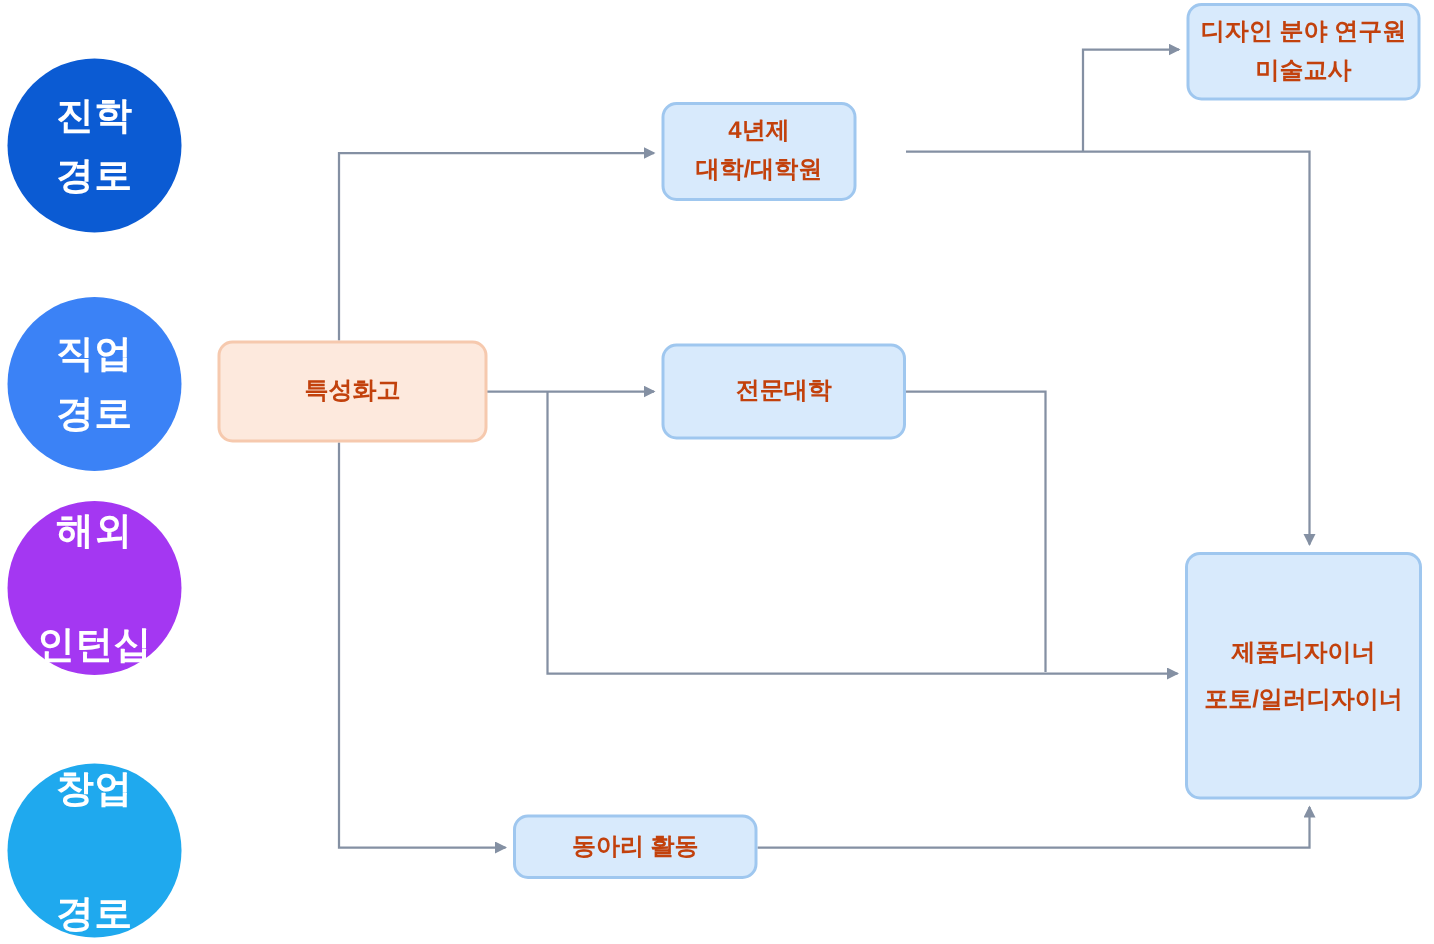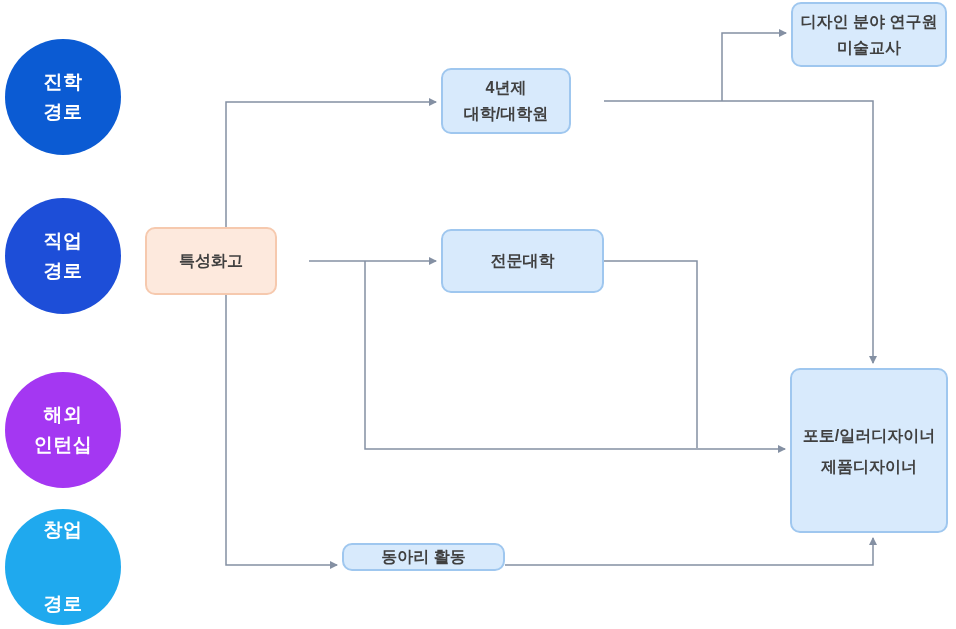--- a/index.html
+++ b/index.html
@@ -7,44 +7,44 @@
   body {
     font-family: "Liberation Sans", "DejaVu Sans", sans-serif;
     width: 956px; height: 629px; position: relative; overflow: hidden;
   }
   .canvas { position: absolute; left: 0; top: 0; width: 956px; height: 629px; }
 
   
   .path-circle {
     position: absolute; width: 116px; height: 116px; border-radius: 50%;
     display: flex; flex-direction: column; align-items: center; justify-content: center;
-    color: #ffffff; font-weight: bold; font-size: 19px; line-height: 1.6;
+    color: #ffffff; font-weight: bold; font-size: 25px; line-height: 1.6;
     text-align: center; letter-spacing: 0.5px;
   }
   .circle-1 { left: 5px;  top: 39px;  }
   .circle-2 { left: 5px;  top: 198px; }
-  .circle-3 { left: 5px;  top: 372px; }
+  .circle-3 { left: 5px;  top: 334px; justify-content: space-between; }
   .circle-4 { left: 5px;  top: 509px; gap: 43px; }
 
   
   .node {
     position: absolute; border-radius: 10px; border: 2px solid;
     display: flex; flex-direction: column; align-items: center; justify-content: center;
-    font-size: 16px; font-weight: bold; color: #404040; text-align: center;
+    font-size: 16px; font-weight: bold; color: #c2410c; text-align: center;
     line-height: 1.6;
   }
   .node-blue   { background: #d8eafc; border-color: #9fc7ef; }
   .node-orange { background: #fde9dd; border-color: #f6c9ae; }
 
-  .node-school     { left: 145px; top: 227px; width: 132px; height: 68px; justify-content: center; }
+  .node-school     { left: 145px; top: 227px; width: 180px; height: 68px; justify-content: center; }
   .node-university { left: 441px; top: 68px;  width: 130px; height: 66px; }
   .node-college    { left: 441px; top: 229px; width: 163px; height: 64px; justify-content: center; }
   .node-researcher { left: 791px; top: 2px;   width: 156px; height: 65px; }
   .node-careers    { left: 790px; top: 368px; width: 158px; height: 165px; line-height: 31px; }
-  .node-club       { left: 342px; top: 543px; width: 163px; height: 28px; }
+  .node-club       { left: 342px; top: 543px; width: 163px; height: 43px; }
 
   svg.connectors { position: absolute; left: 0; top: 0; pointer-events: none; }
 </style>
 </head>
 <body>
 
 <div class="canvas">
 
   <svg class="connectors" width="956" height="629" viewBox="0 0 956 629">
     <defs>
@@ -61,21 +61,21 @@
       <path d="M722,101 L722,33 L786,33" marker-end="url(#arrow)"></path>
       <path d="M226,295 L226,565 L337,565" marker-end="url(#arrow)"></path>
       <path d="M505,565 L873,565 L873,538" marker-end="url(#arrow)"></path>
     </g>
   </svg>
 
   <div class="path-circle circle-1" style="background: rgb(11, 91, 211);">
     <span>진학</span>
     <span>경로</span>
   </div>
-  <div class="path-circle circle-2" style="background: #1d4ed8;">
+  <div class="path-circle circle-2" style="background: #3b82f6;">
     <span>직업</span>
     <span>경로</span>
   </div>
   <div class="path-circle circle-3" style="background: rgb(164, 55, 242);">
     <span>해외</span>
     <span>인턴십</span>
   </div>
   <div class="path-circle circle-4" style="background: rgb(31, 169, 238);">
     <span>창업</span>
     <span>경로</span>
@@ -93,21 +93,21 @@
   <div class="node node-blue node-college">
     <span>전문대학</span>
   </div>
 
   <div class="node node-blue node-researcher">
     <span>디자인 분야 연구원</span>
     <span>미술교사</span>
   </div>
 
   <div class="node node-blue node-careers">
+    <span>제품디자이너</span>
     <span>포토/일러디자이너</span>
-    <span>제품디자이너</span>
   </div>
 
   <div class="node node-blue node-club">
     <span>동아리 활동</span>
   </div>
 
 </div>
 
 </body></html>

